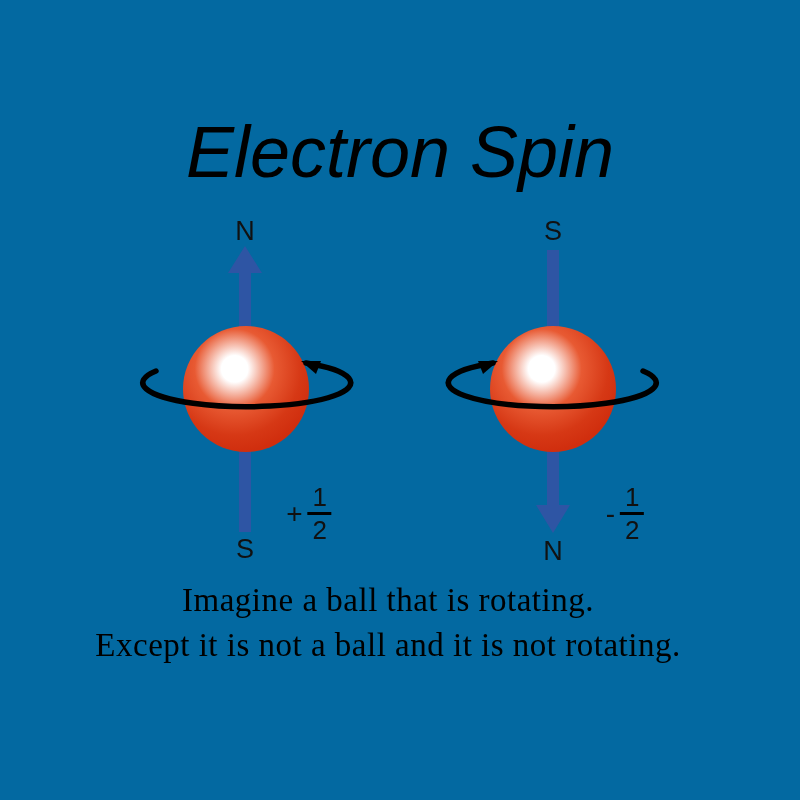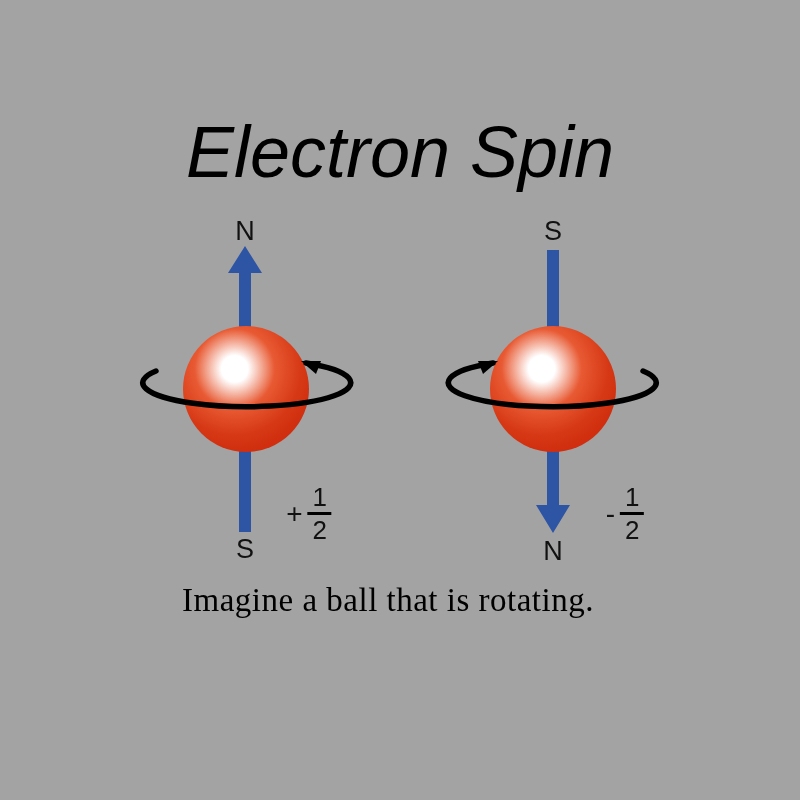--- a/index.html
+++ b/index.html
@@ -1,17 +1,17 @@
 <!DOCTYPE html>
 <html><head>
 <meta charset="utf-8">
 <style>
   html,body{margin:0;padding:0;background:#ffffff;}
   .stage{
-    position:relative;width:800px;height:800px;background:#a3a3a3;
+    position:relative;width:800px;height:800px;background:#0369a1;
     font-family:"Liberation Sans",sans-serif;overflow:hidden;
   }
   .abs{position:absolute;}
   .title{
     top:116px;left:0;width:800px;text-align:center;
     font-size:72px;font-style:italic;font-weight:400;color:#000;
     letter-spacing:0px;line-height:1;
   }
   .pole{
     font-size:27px;color:#111;line-height:1;transform:translateX(-50%);
@@ -80,15 +80,16 @@
   <div class="abs spinval" style="left:625px;top:484px;">
     <span class="sign">-</span>
     <span class="frac">
       <div class="num">1</div>
       <div class="den">2</div>
     </span>
   </div>
 
   <div class="abs caption">
     <div>Imagine a ball that is rotating.</div>
+    <div>Except it is not a ball and it is not rotating.</div>
   </div>
 
 </div>
 
 </body></html>

